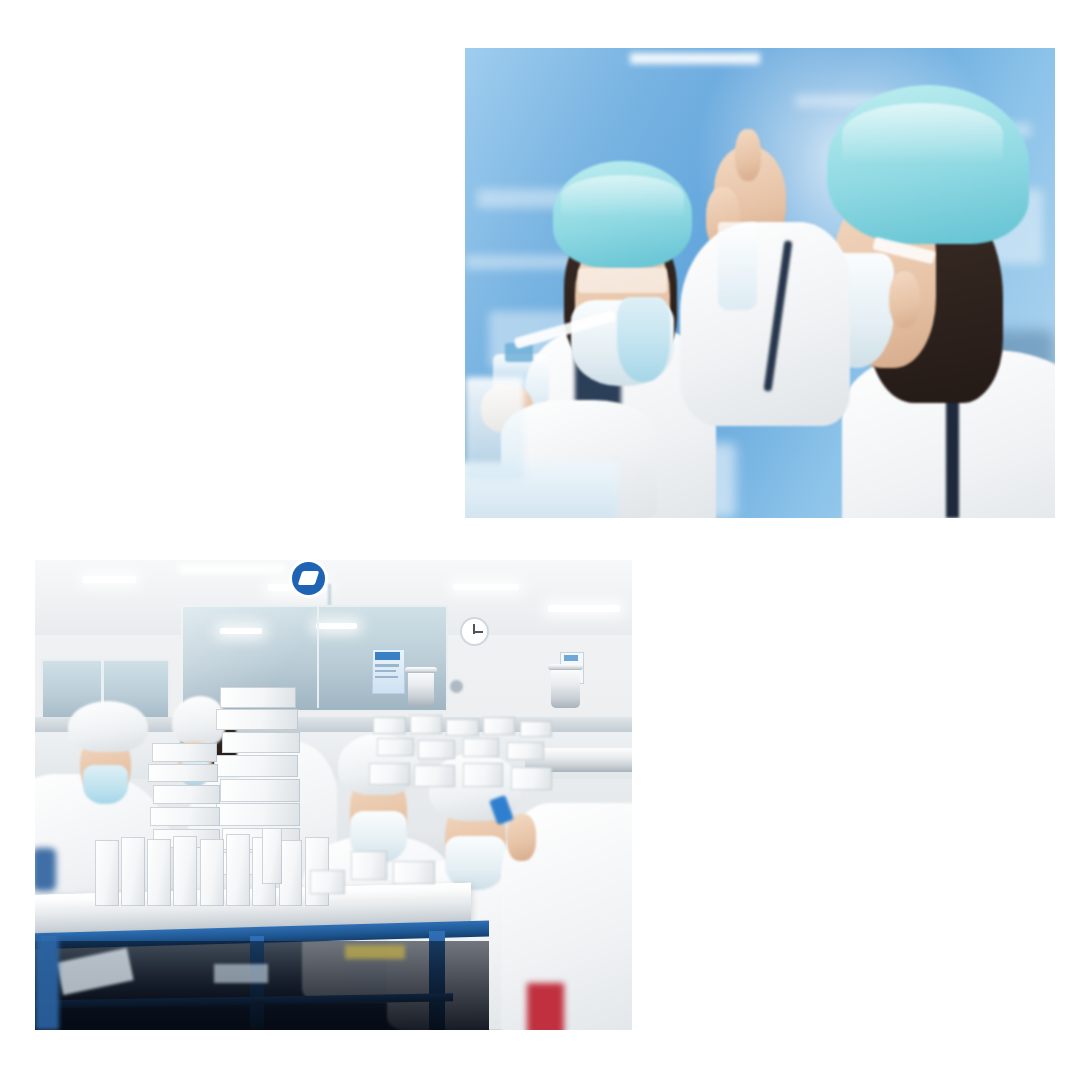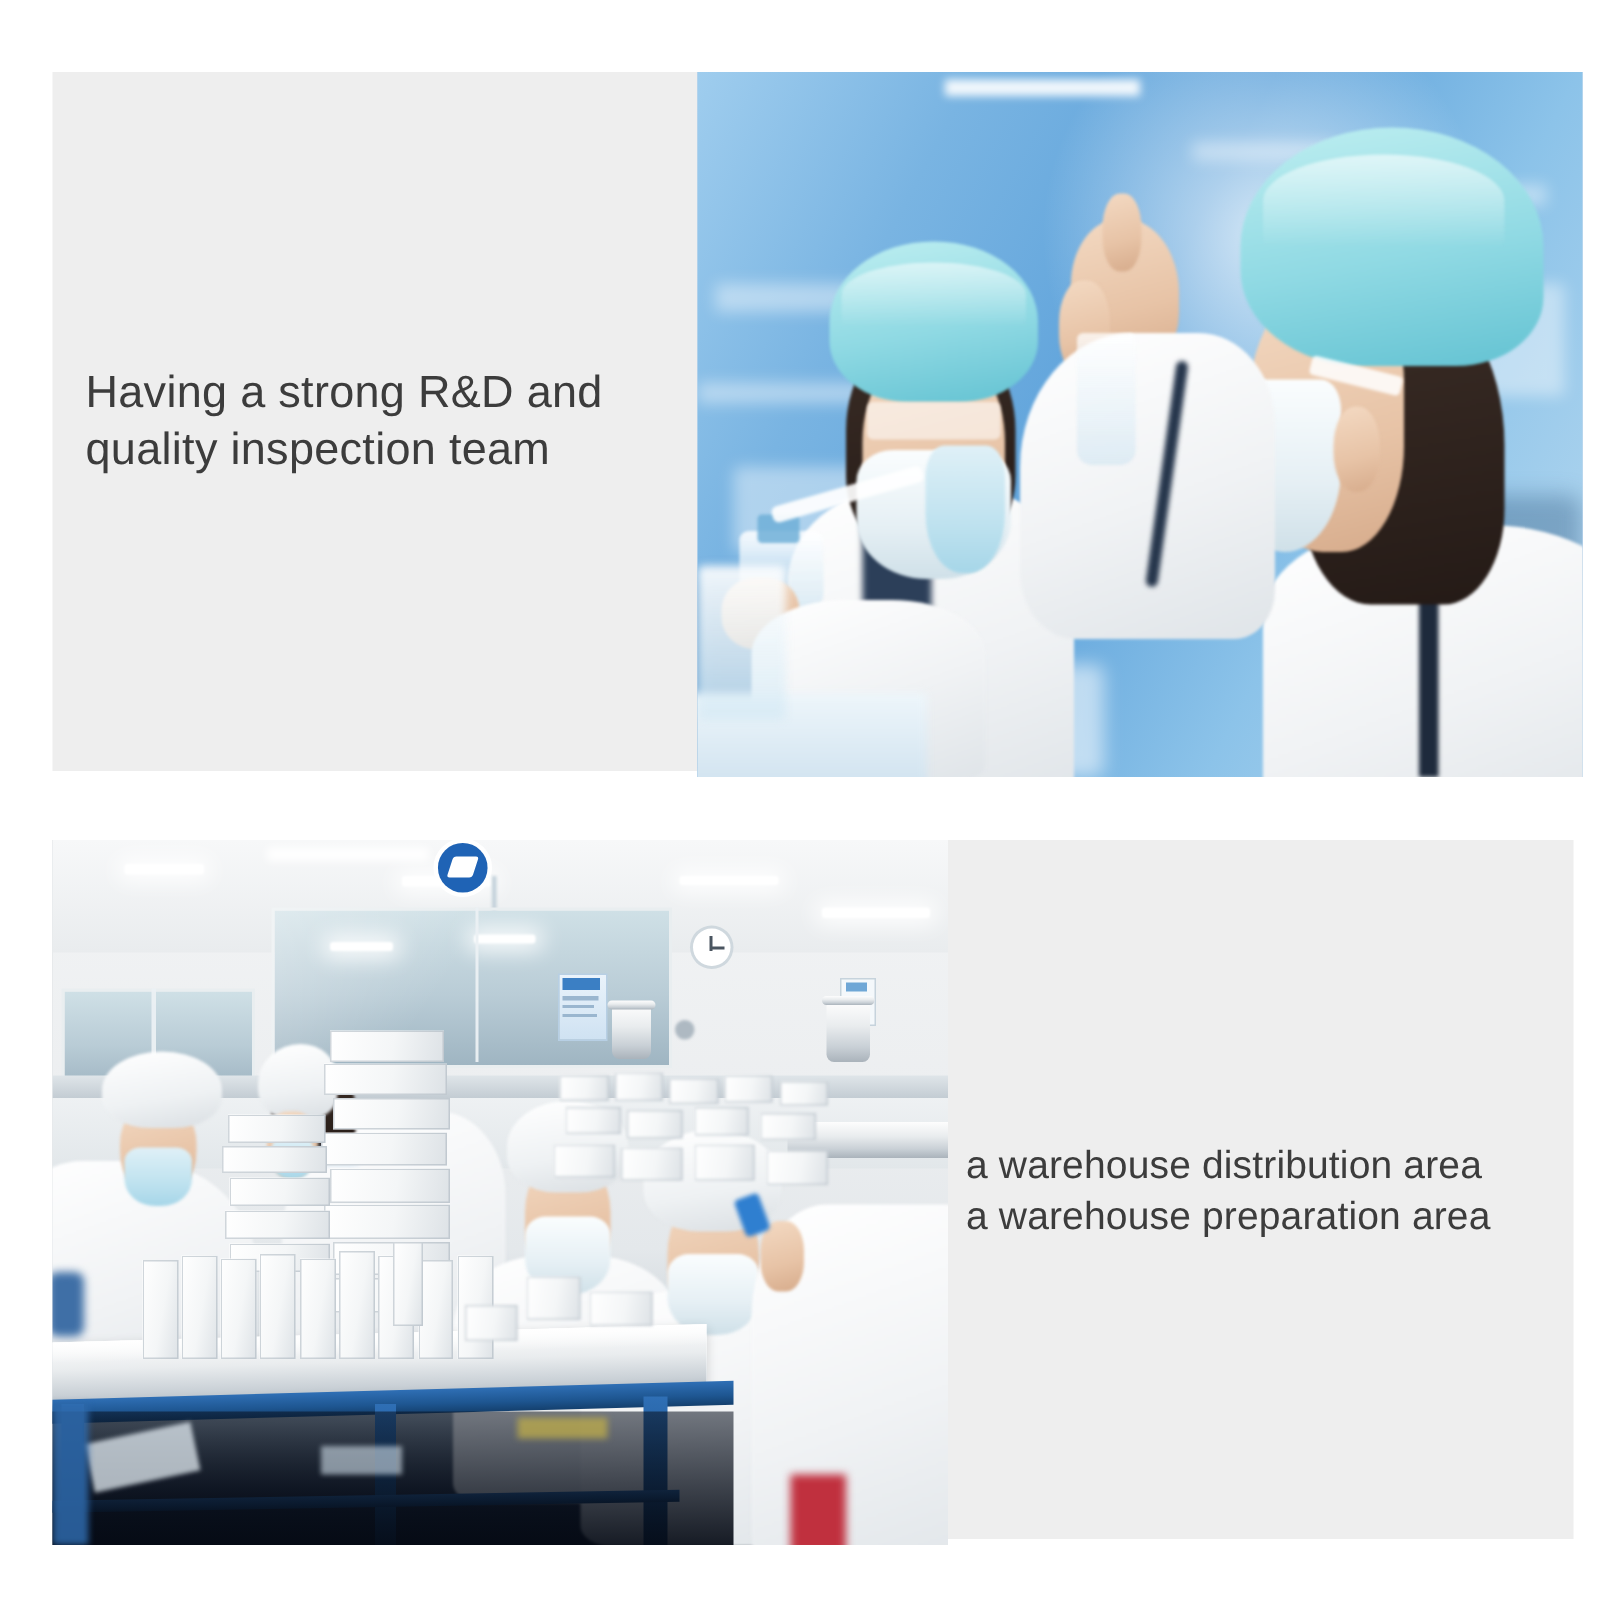--- a/index.html
+++ b/index.html
@@ -105,24 +105,20 @@
   .steel{background:linear-gradient(180deg,#fdfdfd,#e9ecee 40%,#c9d0d6 75%,#aab3bb);}
   .bluebar{background:linear-gradient(180deg,#2f6fb5,#1e5691 60%,#14406e);}
 </style>
 </head>
 <body>
 
 <div class="page">
 
   <div class="section1">
 
-    <div class="s1-panel">
-      <div class="s1-caption">Having a strong R&amp;D and
-quality inspection team</div>
-    </div>
 
     <div class="s1-photo">
       <div class="scene">
         <div class="lab-bg"></div>
         <div class="lab-glow"></div>
 
         <div class="lab-shelf pe" style="left:2%;top:30%;width:30%;height:4%;"></div>
         <div class="lab-shelf pe" style="left:0%;top:44%;width:34%;height:3%;"></div>
         <div class="lab-shelf pe" style="left:4%;top:56%;width:26%;height:12%;border-radius:4px;"></div>
         <div class="lab-shelf pe" style="left:56%;top:10%;width:16%;height:2.5%;"></div>
@@ -338,19 +334,15 @@
         <div class="bluebar pe" style="left:-2%;top:93%;width:72%;height:1.8%;transform:skewY(-1deg);"></div>
 
         <div class="pe" style="left:-2%;top:81%;width:78%;height:19%;background:linear-gradient(180deg,rgba(8,16,30,.55),rgba(5,10,20,.92));"></div>
         <div class="pe" style="left:4%;top:84%;width:12%;height:7%;background:rgba(225,235,242,.75);filter:blur(1.5px);transform:rotate(-12deg);"></div>
         <div class="pe" style="left:30%;top:86%;width:9%;height:4%;background:rgba(210,225,236,.6);filter:blur(1.6px);"></div>
         <div class="pe" style="left:52%;top:82%;width:10%;height:3%;background:rgba(196,176,70,.7);filter:blur(2px);"></div>
         <div class="pe" style="left:0%;top:80%;width:4%;height:20%;background:rgba(46,105,170,.85);filter:blur(2px);"></div>
       </div>
     </div>
 
-    <div class="s2-panel">
-      <div class="s2-caption">a warehouse distribution area
-a warehouse preparation area</div>
-    </div>
   </div>
 
 </div>
 
 </body></html>

